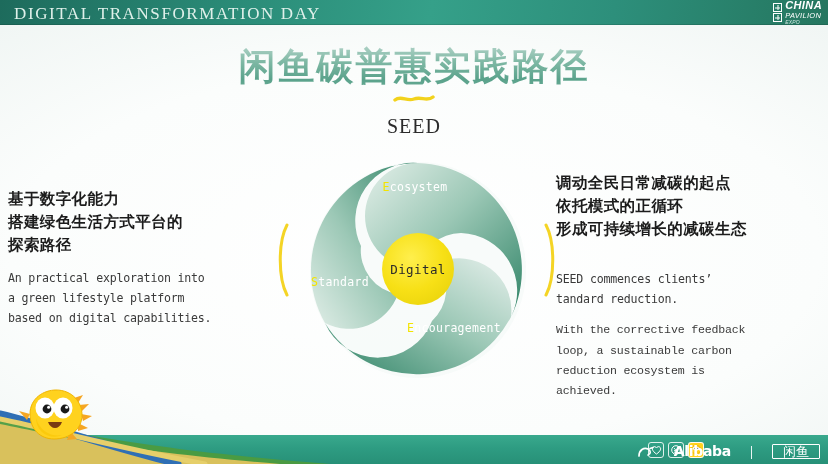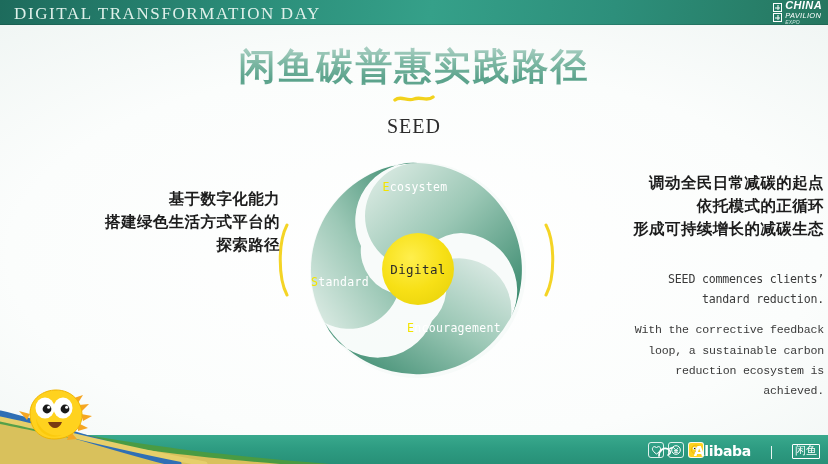--- a/index.html
+++ b/index.html
@@ -79,21 +79,21 @@
   #digital-label{
     font-family:"DejaVu Sans Mono", monospace;
     font-size:12.5px;fill:#2a2a2a;letter-spacing:.4px;
   }
 
   
   #bracket-left{position:absolute;left:272px;top:222px;width:20px;height:76px;}
   #bracket-right{position:absolute;left:541px;top:222px;width:20px;height:76px;}
 
   
-  .side{position:absolute;text-align:right;}
+  .side{position:absolute;text-align:left;}
   #left-text{left:8px;top:188px;width:272px;}
   #right-text{left:556px;top:172px;width:268px;}
   .cn-head{
     font-family:"DejaVu Sans", sans-serif;
     font-weight:bold;font-size:15.5px;color:#1c1c1c;
     line-height:1.48;letter-spacing:.4px;
   }
   .en-body{
     font-family:"DejaVu Sans Mono", monospace;
     font-size:11.6px;color:#3a3a3a;line-height:1.75;letter-spacing:-.2px;
@@ -122,22 +122,22 @@
   #alibaba-logo{
     position:absolute;right:8px;bottom:5px;height:18px;
     display:flex;align-items:flex-end;gap:20px;color:#fff;
   }
   .ali-word{
     font-family:"DejaVu Sans", sans-serif;
     font-size:14px;font-weight:bold;letter-spacing:-.3px;
   }
   .ali-div{width:1px;height:13px;background:#fff;opacity:.9;}
   .xy-box{
-    border:1.2px solid #fff;border-radius:1px;padding:0 2px;
-    font-family:Liberation Mono, monospace;font-size:11px;line-height:13px;
+    border:1.2px solid #fff;border-radius:1px;padding:0 10px;
+    font-family:Liberation Sans, sans-serif;font-size:13px;line-height:13px;
     letter-spacing:0;
   }
 </style>
 </head>
 <body>
 
 <div id="slide">
 
   <div id="topbar">
     <div id="topbar-title">DIGITAL TRANSFORMATION  DAY</div>
@@ -240,20 +240,25 @@
       </text>
     </svg>
   </div>
 
   <div id="left-text" class="side">
     <div class="cn-head">
       <div>基于数字化能力</div>
       <div>搭建绿色生活方式平台的</div>
       <div>探索路径</div>
     </div>
+    <div class="en-body">
+      <div>An practical exploration into</div>
+      <div>a green lifestyle platform</div>
+      <div>based on digital capabilities.</div>
+    </div>
   </div>
 
   <div id="right-text" class="side">
     <div class="cn-head">
       <div>调动全民日常减碳的起点</div>
       <div>依托模式的正循环</div>
       <div>形成可持续增长的减碳生态</div>
     </div>
     <div class="en-body">
       <div>SEED commences clients’</div>

